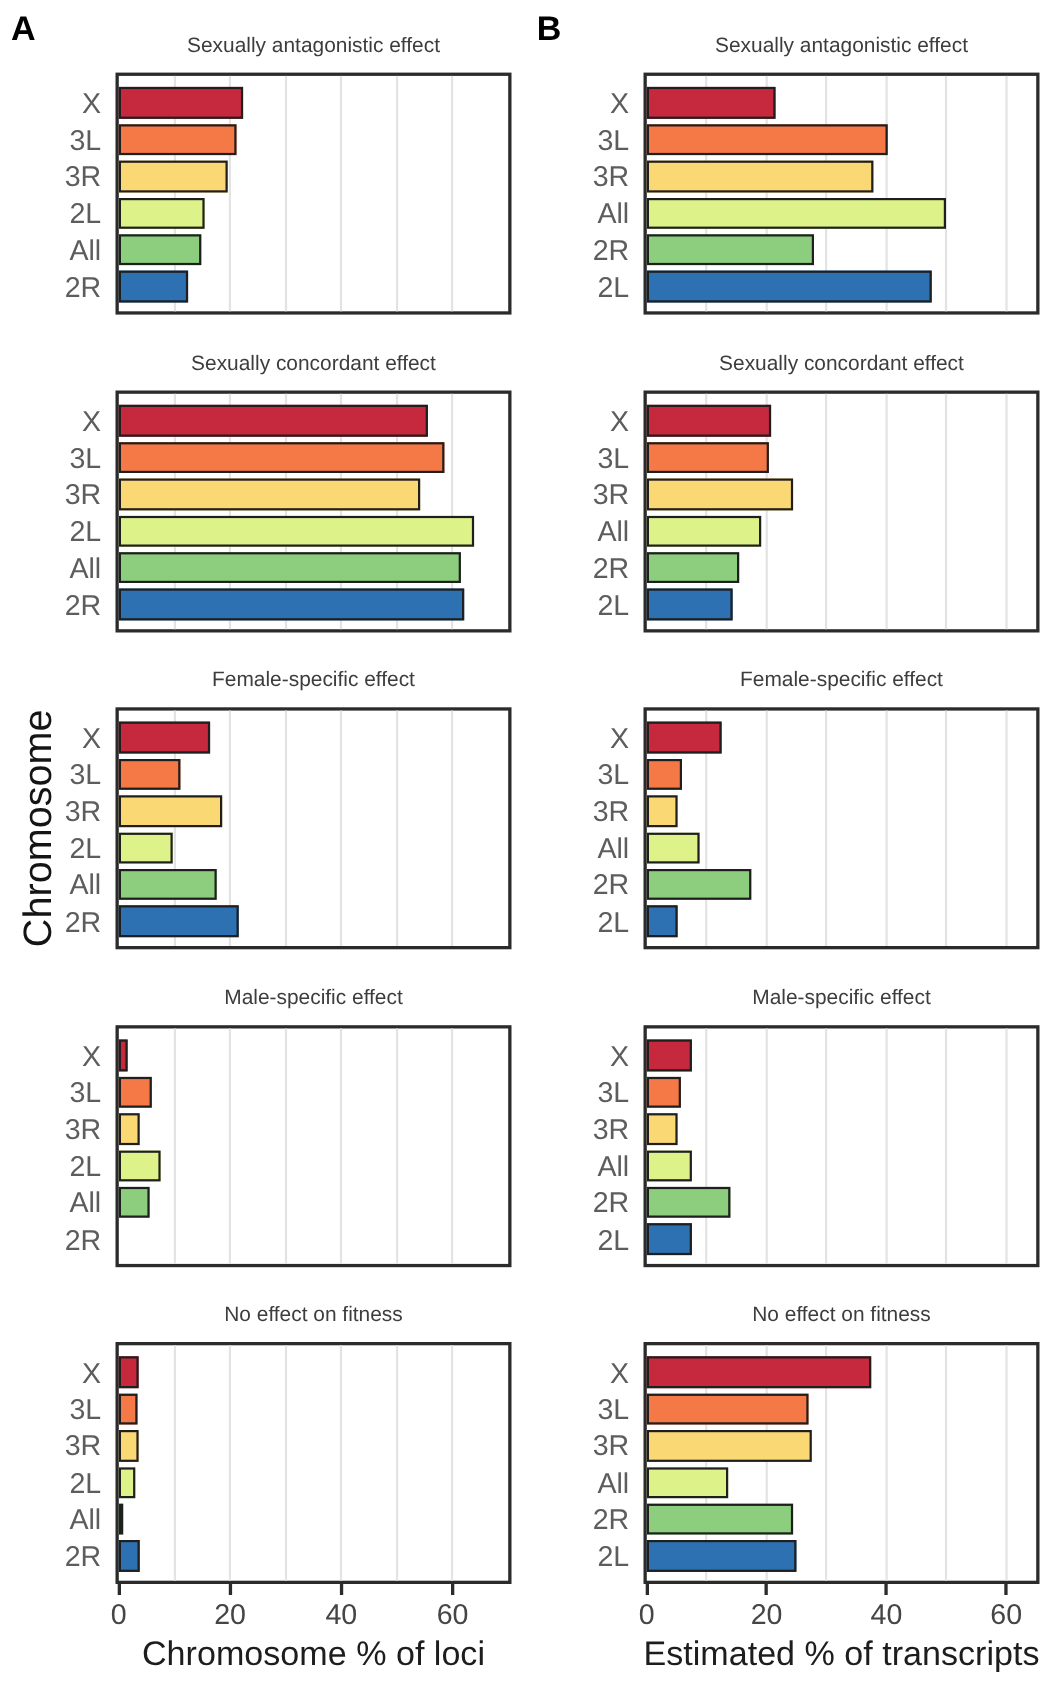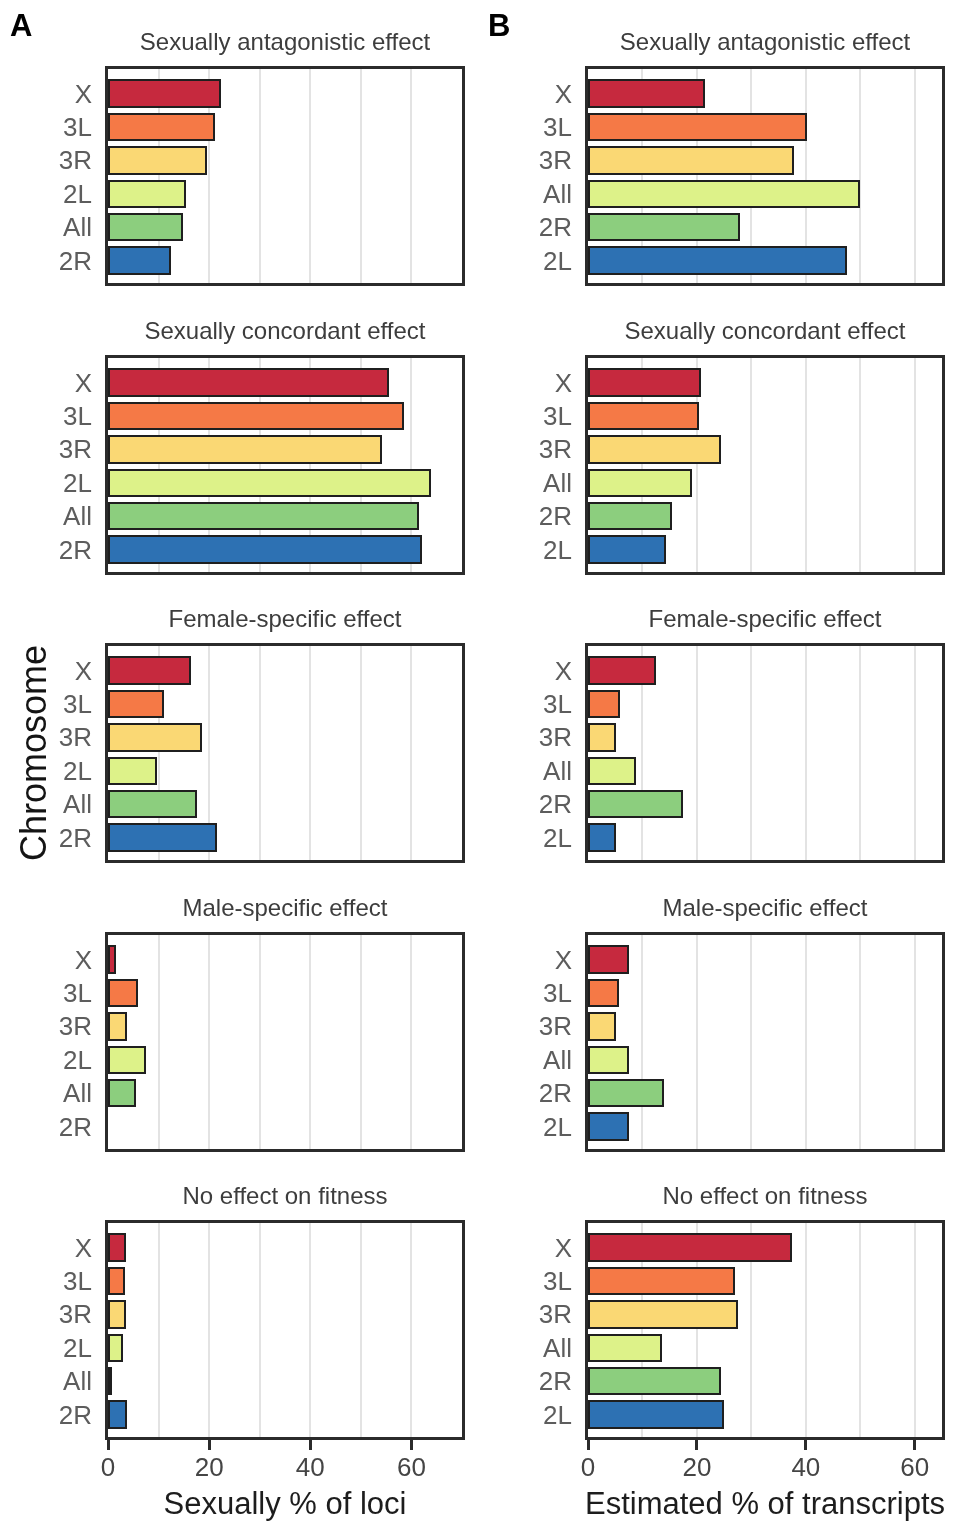--- a/index.html
+++ b/index.html
@@ -1,21 +1,21 @@
 <!DOCTYPE html>
 <html><head>
 <meta charset="utf-8">
 <style>
   html,body{margin:0;padding:0;background:#fff;}
   .figure{position:relative;width:960px;height:1536px;background:#ffffff;
           font-family:"Liberation Sans", sans-serif;overflow:hidden;}
   .panel-letter{position:absolute;font-size:31px;font-weight:700;color:#000;line-height:1;}
   .ylabel{position:absolute;width:340px;height:44px;line-height:44px;text-align:center;
           transform:rotate(-90deg);font-size:36px;color:#141414;}
-  .chart-title{position:absolute;font-size:24px;color:#3d3d3d;text-align:center;
+  .chart-title{position:absolute;font-size:19px;color:#3d3d3d;text-align:center;
                height:32px;line-height:32px;white-space:nowrap;}
   .plot{position:absolute;background:#fff;border:3px solid #2b2b2b;box-sizing:border-box;}
   .gridline{position:absolute;top:0;height:100%;width:2px;background:#e3e3e3;}
   .bar{position:absolute;left:0;box-sizing:border-box;border:2px solid #1f1f1f;}
   .cat-label{position:absolute;font-size:26px;color:#5d5d5d;text-align:right;
              height:32px;line-height:32px;width:80px;}
   .tick{position:absolute;width:3px;height:10px;background:#2b2b2b;}
   .tick-label{position:absolute;font-size:26px;color:#454545;text-align:center;
               width:70px;height:30px;line-height:30px;}
   .xlabel{position:absolute;font-size:31px;color:#1d1d1d;text-align:center;
@@ -134,21 +134,21 @@
       <div class="cat-label" style="left: 12px; top: 1365.15px;">All</div>
       <div class="cat-label" style="left: 12px; top: 1398.55px;">2R</div>
       <div class="tick" style="left: 106.5px; top: 1440px; background: rgb(43, 43, 43);"></div>
       <div class="tick-label" style="left: 73px; top: 1452px;">0</div>
       <div class="tick" style="left: 207.643px; top: 1440px; background: rgb(43, 43, 43);"></div>
       <div class="tick-label" style="left: 174.143px; top: 1452px;">20</div>
       <div class="tick" style="left: 308.786px; top: 1440px; background: rgb(43, 43, 43);"></div>
       <div class="tick-label" style="left: 275.286px; top: 1452px;">40</div>
       <div class="tick" style="left: 409.929px; top: 1440px; background: rgb(43, 43, 43);"></div>
       <div class="tick-label" style="left: 376.429px; top: 1452px;">60</div>
-      <div class="xlabel" style="left: 65px; top: 1486px;">Sexually % of loci</div>
+      <div class="xlabel" style="left: 65px; top: 1486px;">Chromosome % of loci</div>
       <div class="chart-title" style="left: 585px; top: 26px; width: 360px;">Sexually antagonistic effect</div>
       <div class="plot" style="left: 585px; top: 66px; width: 360px; height: 220px; border-color: rgb(43, 43, 43);">
         <div class="gridline" style="left: 53.4615px; background: rgb(227, 227, 227);"></div>
         <div class="gridline" style="left: 107.923px; background: rgb(227, 227, 227);"></div>
         <div class="gridline" style="left: 162.385px; background: rgb(227, 227, 227);"></div>
         <div class="gridline" style="left: 216.846px; background: rgb(227, 227, 227);"></div>
         <div class="gridline" style="left: 271.308px; background: rgb(227, 227, 227);"></div>
         <div class="gridline" style="left: 325.769px; background: rgb(227, 227, 227);"></div>
         <div class="bar" style="top: 10.3px; height: 28.5px; width: 116.548px; background: rgb(198, 41, 62); border-color: rgb(31, 31, 31);"></div>
         <div class="bar" style="top: 43.7px; height: 28.5px; width: 218.935px; background: rgb(245, 121, 70); border-color: rgb(31, 31, 31);"></div>

